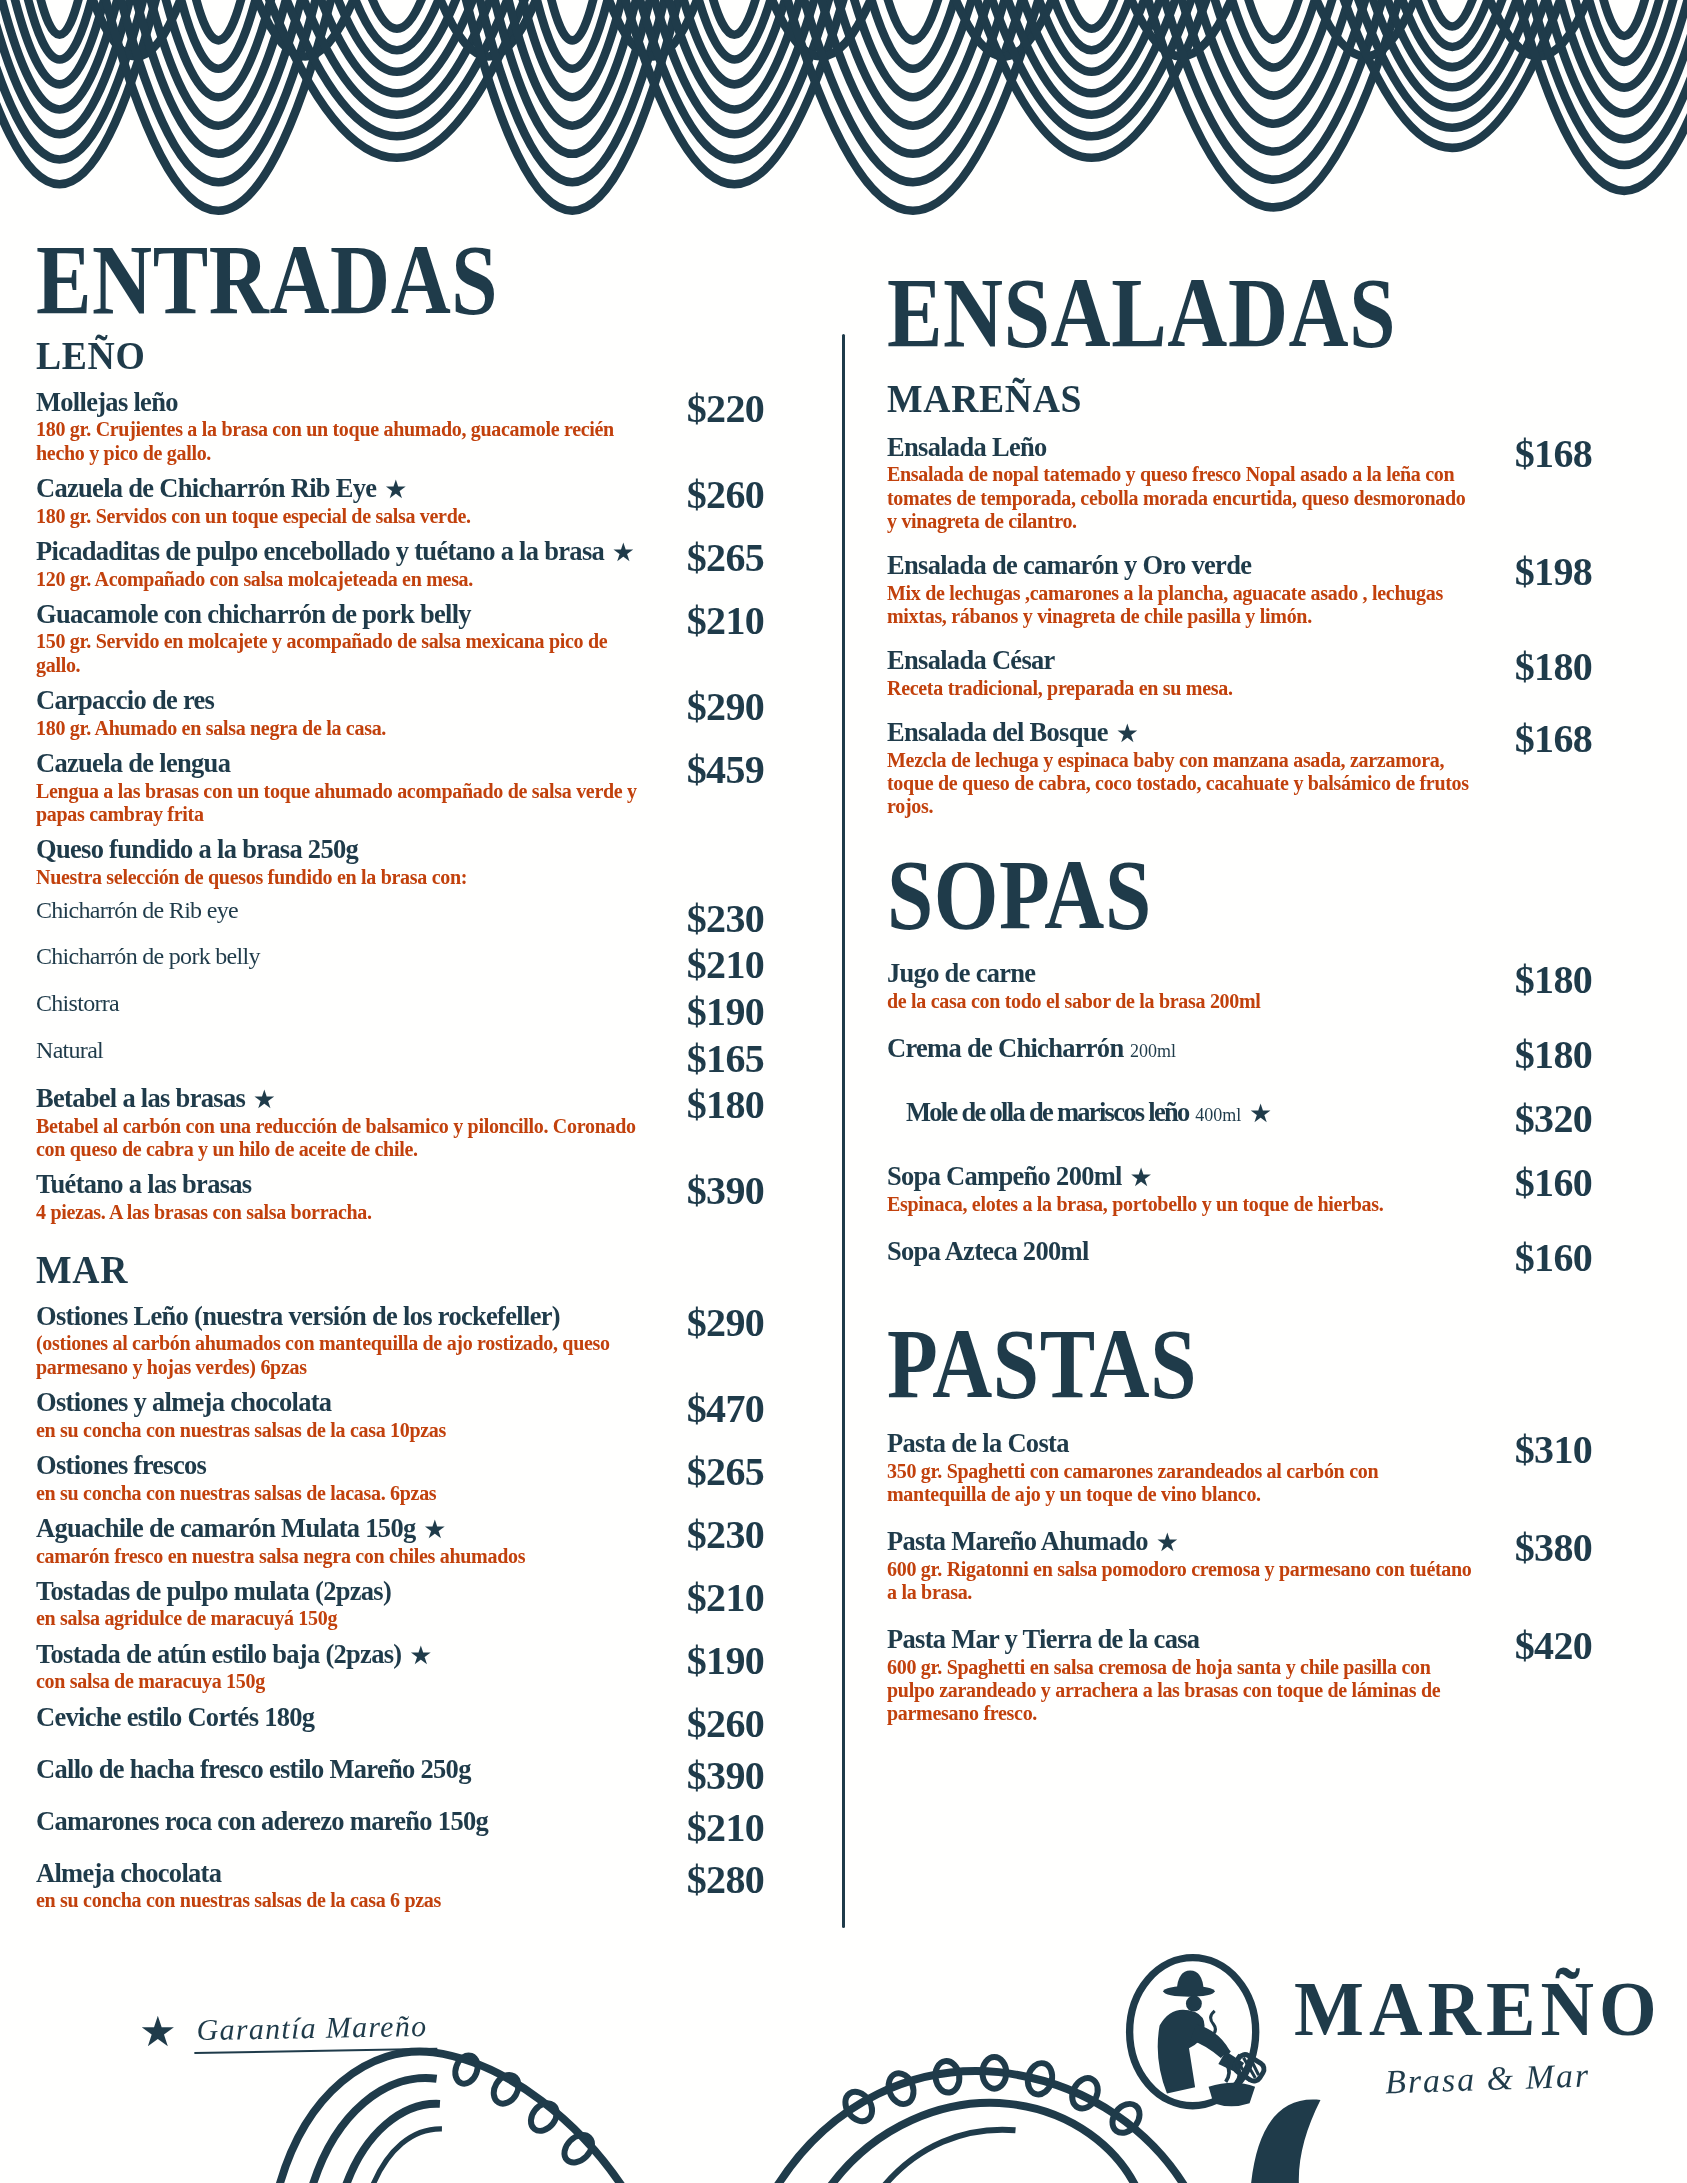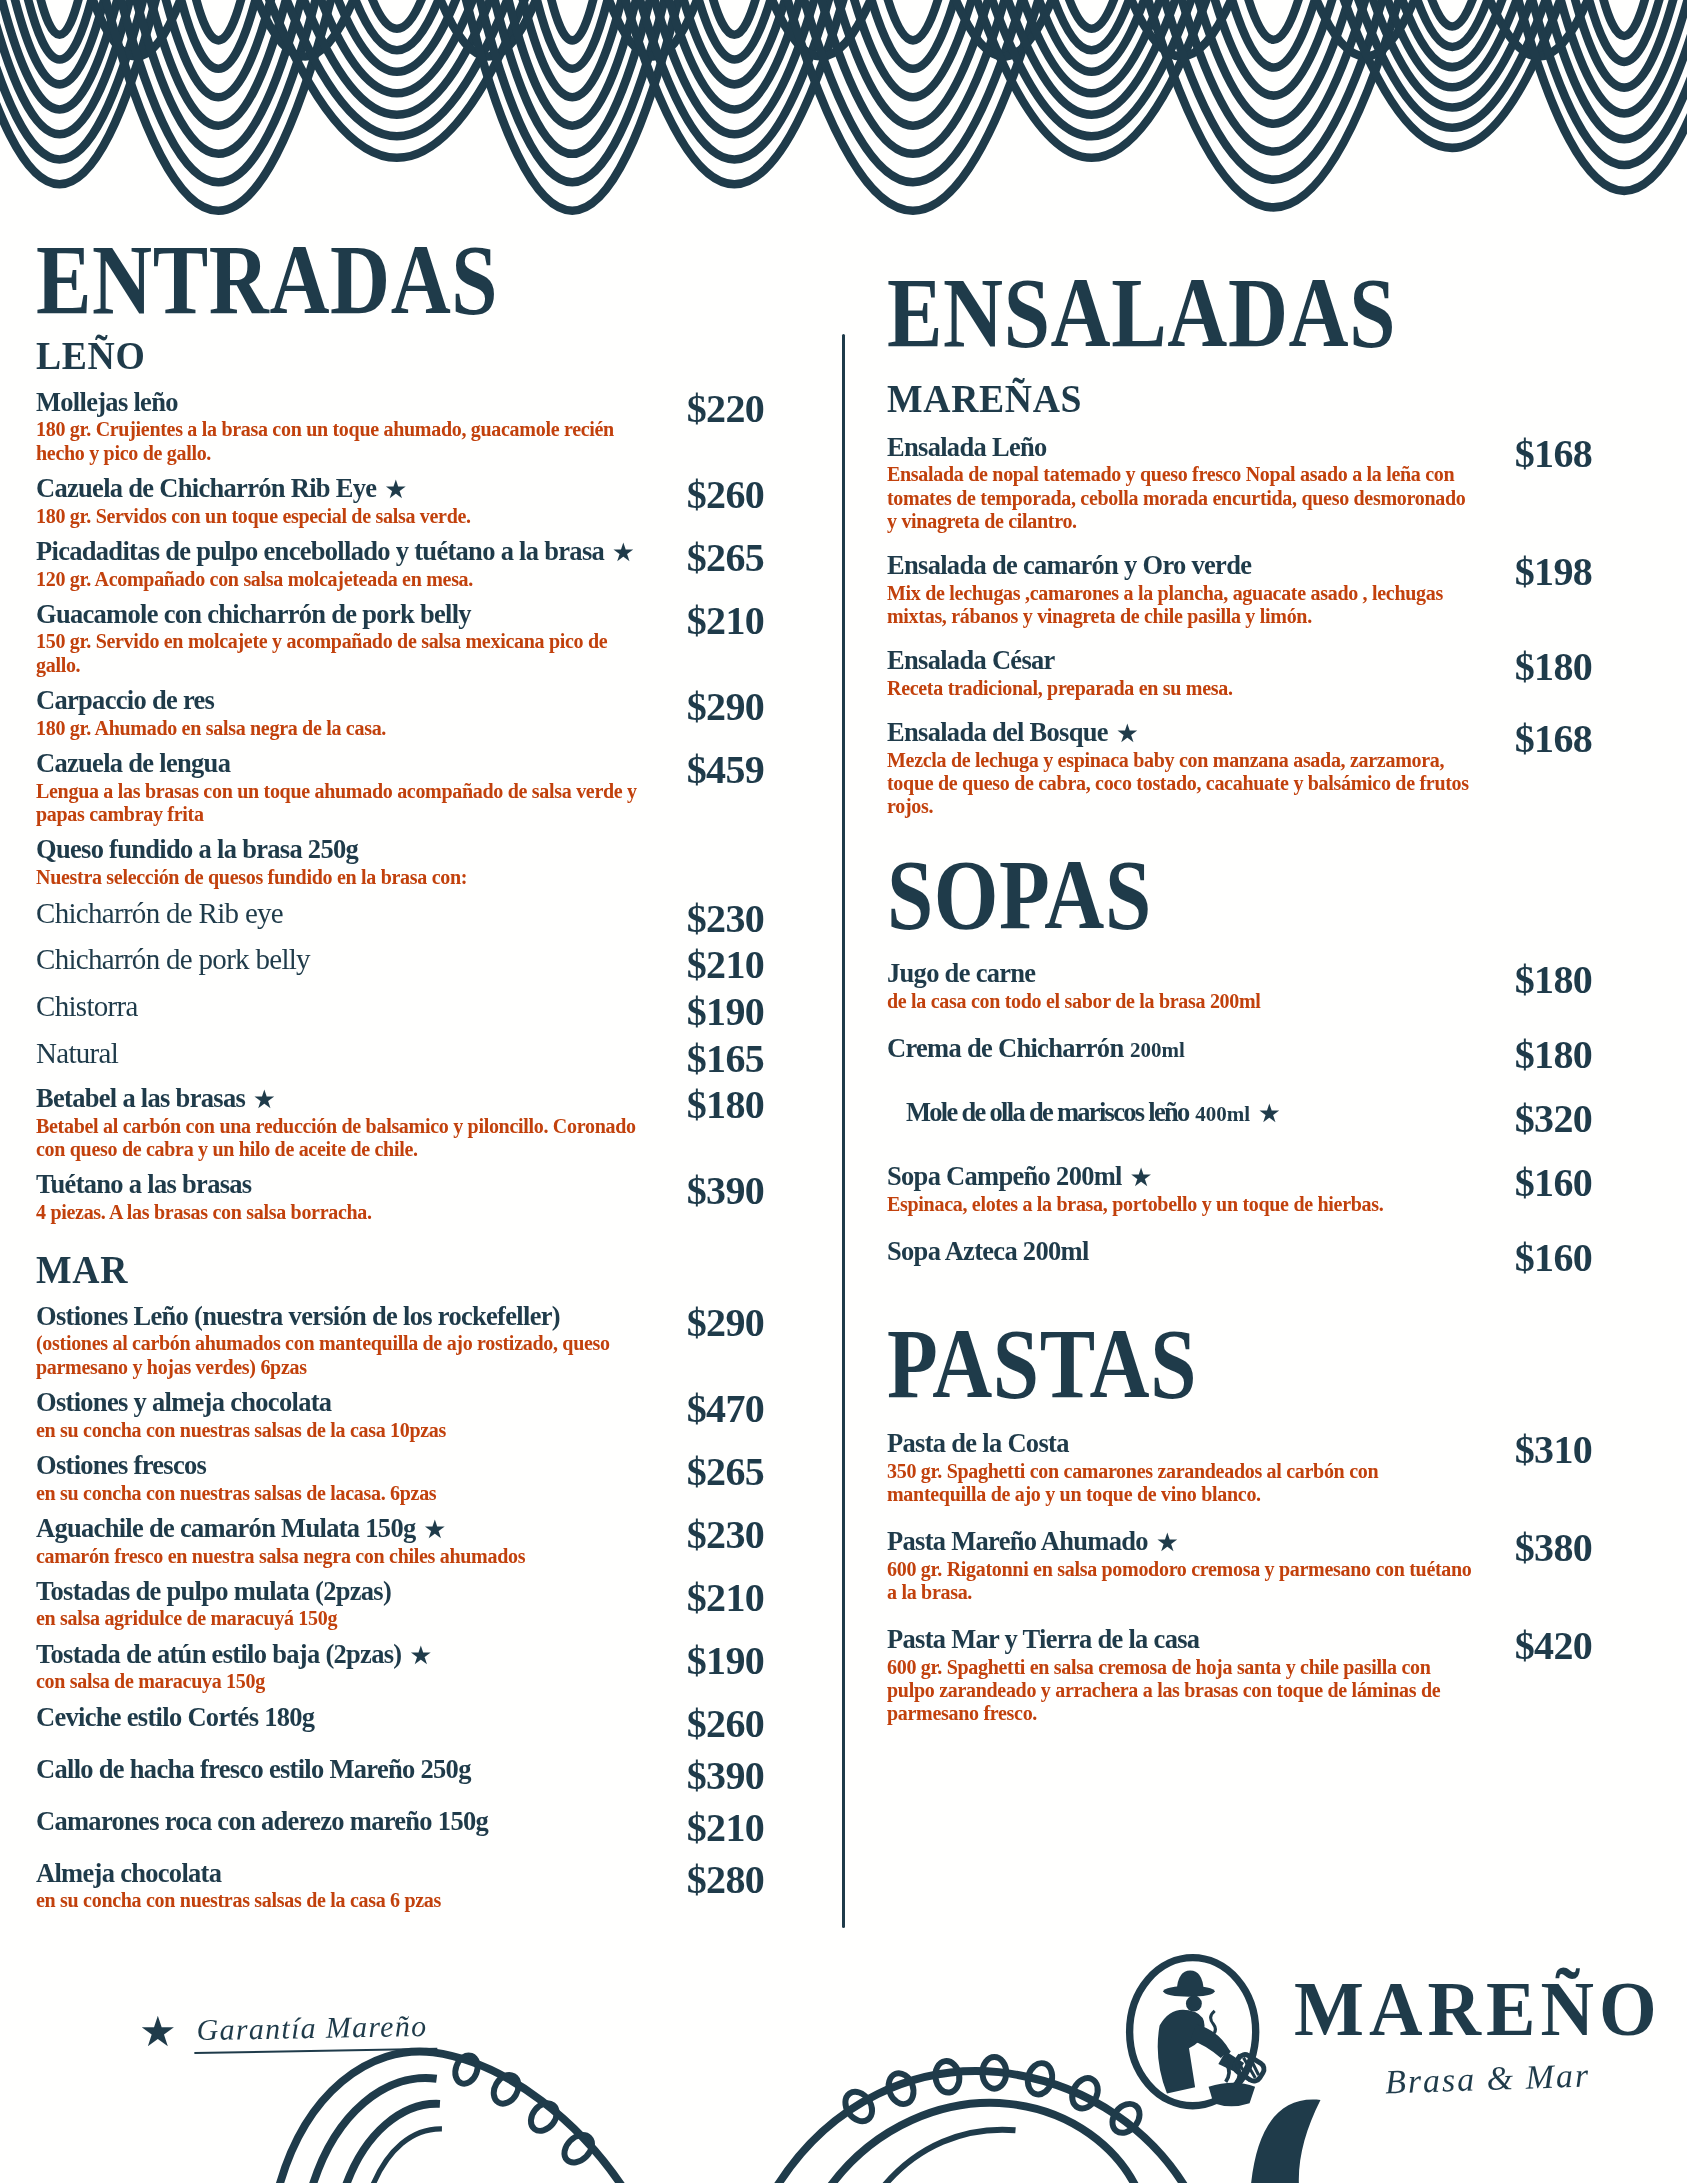--- a/index.html
+++ b/index.html
@@ -29,26 +29,26 @@
   .subsection-mar{margin-top:24px;}
   .h-sopas{margin-top:26.5px;}
   .h-pastas{margin-top:34px;}
   
   .item{display:flex;justify-content:space-between;align-items:flex-start;gap:19px;margin:0 0 8px 0;}
   .col-right .item{margin-bottom:17px;}
   .list-sopas .item,.list-pastas .item{margin-bottom:20px;}
   .item-main{flex:1;max-width:615px;}
   .col-right .item-main{max-width:589px;}
   .item-title{font-weight:700;font-size:26.5px;line-height:1.15;letter-spacing:-0.7px;}
-  .suffix{font-weight:700;font-size:21px;letter-spacing:0;padding-left:6.6px;}
+  .suffix{font-weight:400;font-size:18px;letter-spacing:0;padding-left:6.6px;}
   .star{font-size:22.5px;padding-left:9.3px;letter-spacing:0;}
   .item-desc{font-weight:700;font-size:20px;line-height:1.16;letter-spacing:-0.3px;color:#c2410c;margin-top:1.3px;}
   .item-price{width:98px;text-align:right;font-weight:700;font-size:40px;line-height:1.1;letter-spacing:-0.7px;white-space:nowrap;}
   .plain{margin-bottom:2.6px;}
-  .plain .item-title{font-weight:400;font-size:29px;}
+  .plain .item-title{font-weight:400;font-size:24px;}
   .justify .item-desc{text-align:justify;}
   .tight .item-title{letter-spacing:-1.7px;margin-left:19px;}
   
   .guarantee{position:absolute;left:139px;top:2011px;z-index:3;display:flex;align-items:center;gap:17px;}
   .g-star{font-size:42px;line-height:1;}
   .g-text{
     font-style:italic;font-size:30px;letter-spacing:1.3px;
     border-bottom:2.6px solid #1f3b4a;padding:0 9.3px 5.3px 2.6px;transform:rotate(-1deg);
   }
   .brand{position:absolute;left:1118px;top:1950px;z-index:3;display:flex;align-items:center;gap:22.5px;justify-content:flex-end;}

